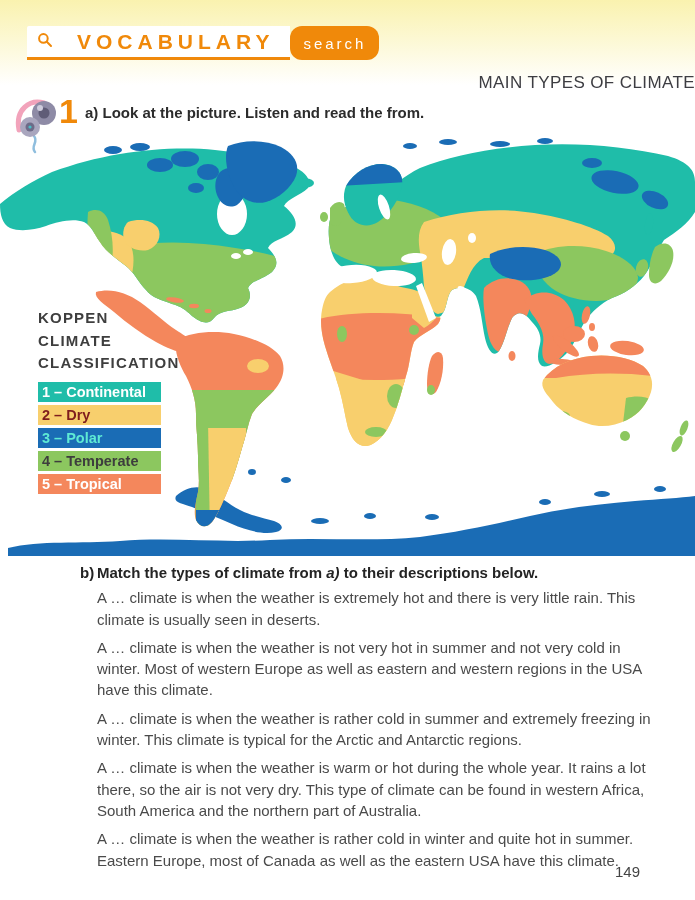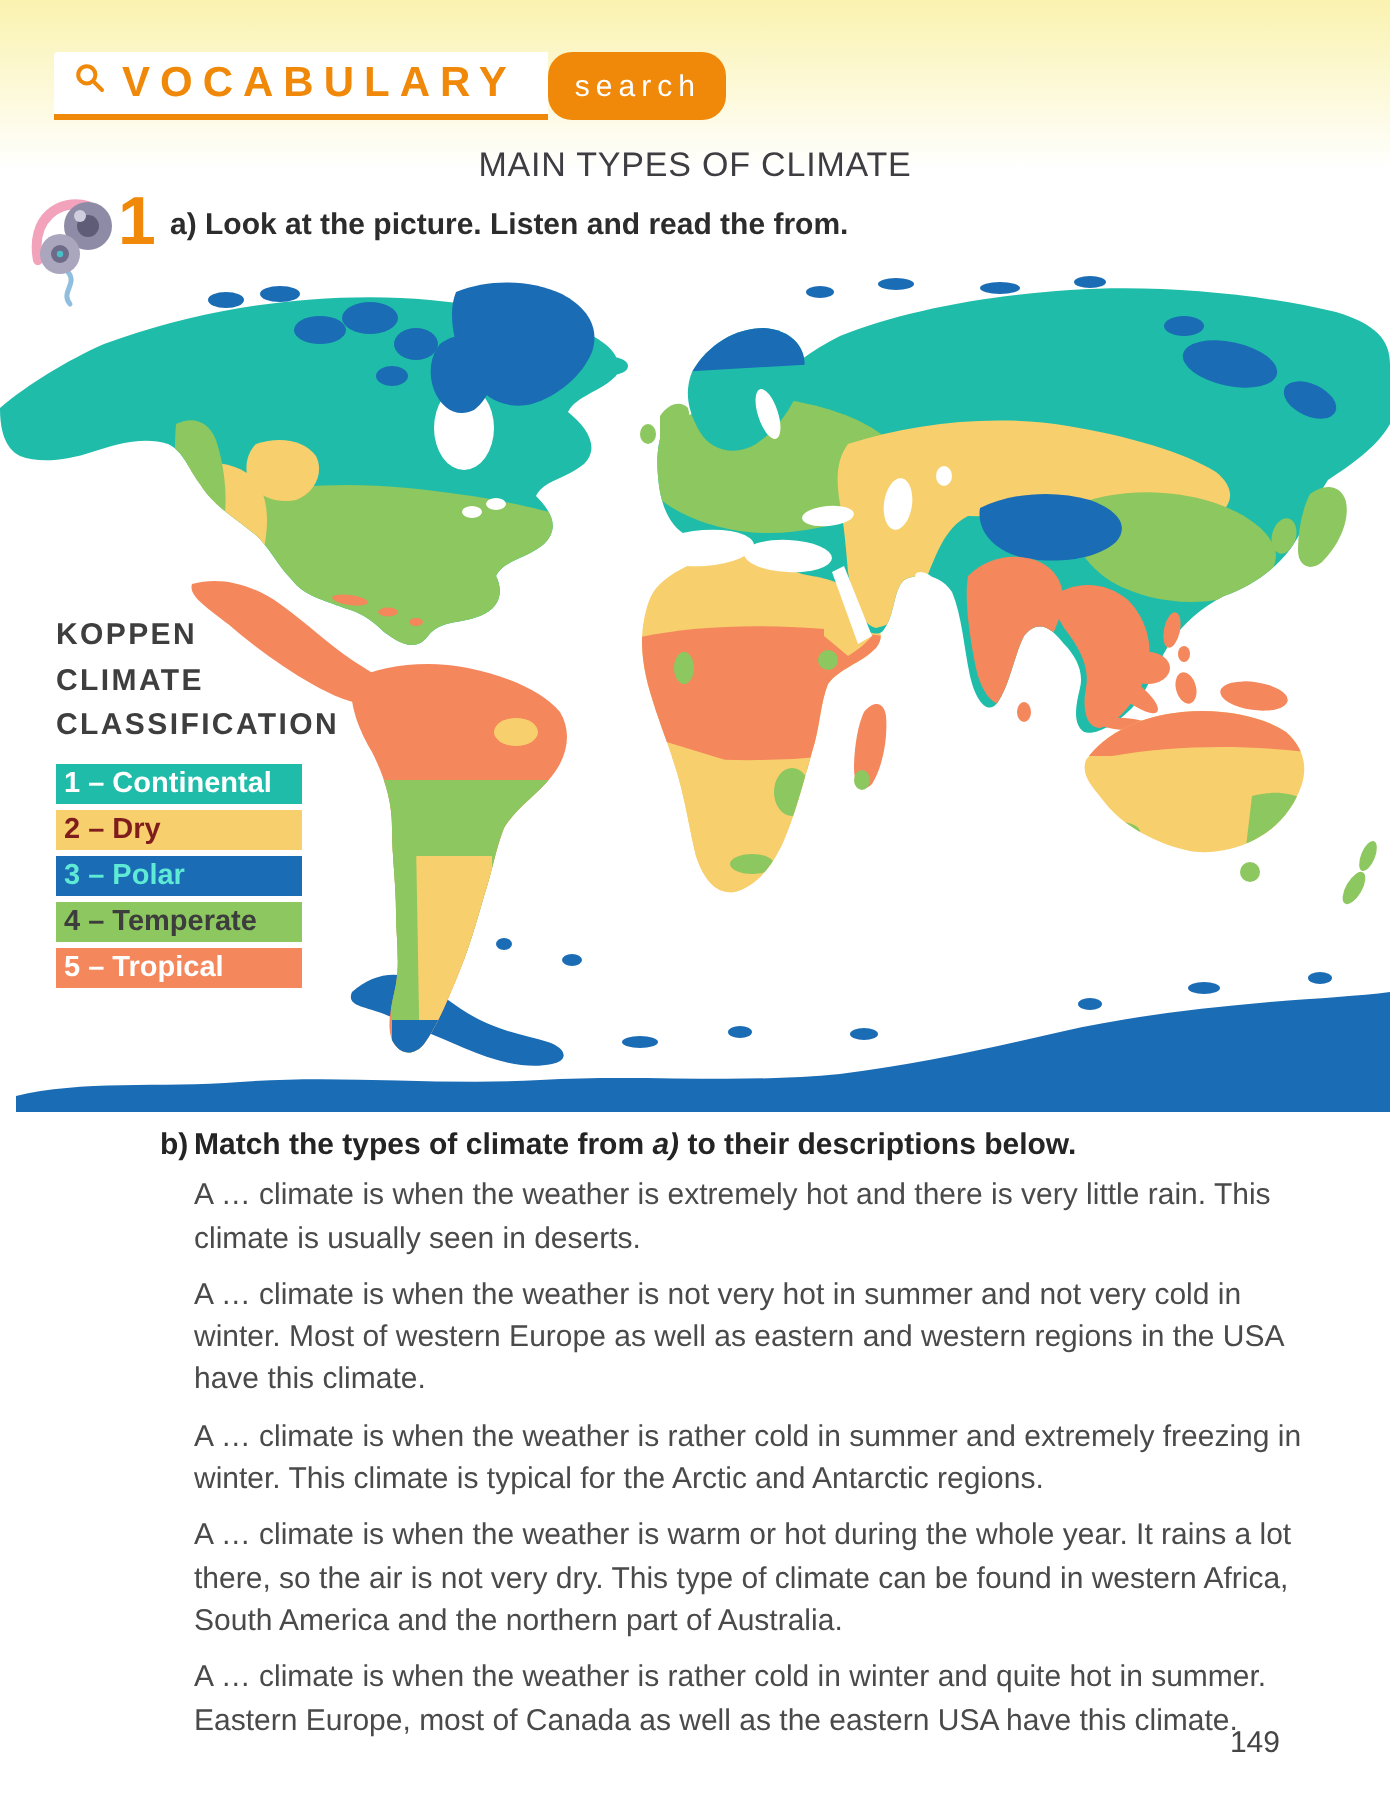--- a/index.html
+++ b/index.html
@@ -3,31 +3,31 @@
 <meta charset="utf-8">
 <style>
   html,body{margin:0;padding:0;}
   .page{
     position:relative;width:695px;height:900px;overflow:hidden;
     background:linear-gradient(180deg,#FAF2AF 0px,#FCF8D2 38px,#FFFFFF 85px);
     font-family:"Liberation Sans",sans-serif;color:#3d3d42;
   }
   
   .voc-widget{position:absolute;left:27px;top:26px;display:flex;align-items:stretch;height:34px;}
-  .voc-box{background:#FFFFFF;display:flex;align-items:center;gap:8px;padding:0 16px 0 10px;border-bottom:3px solid #F0890A;border-radius:2px 0 0 0;}
+  .voc-box{background:#FFFFFF;display:flex;align-items:center;gap:24px;padding:0 16px 0 10px;border-bottom:3px solid #F0890A;border-radius:2px 0 0 0;}
   .voc-title{color:#F0890A;font-size:21px;font-weight:bold;letter-spacing:5px;line-height:1;}
   .search-btn{background:#F0890A;color:#FFFFFF;font-size:15px;letter-spacing:3px;display:flex;align-items:center;padding:0 13px;border:none;border-radius:12px;cursor:pointer;font-family:"Liberation Sans",sans-serif;}
-  .lesson-title{position:absolute;top:73px;left:0;width:100%;text-align:center;font-size:17px;color:#3d3d42;letter-spacing:0.4px;}
+  .lesson-title{position:absolute;top:73px;left:0;width:100%;text-align:right;font-size:17px;color:#3d3d42;letter-spacing:0.4px;}
   
   .phones{position:absolute;left:8px;top:92px;}
   .ex-num{position:absolute;left:59px;top:94px;color:#F0890A;font-size:34px;font-weight:bold;line-height:1;}
   .task-a{position:absolute;left:85px;top:104px;font-size:15px;font-weight:bold;color:#2c2c2c;}
   
   .map-wrap{position:absolute;left:0;top:137px;width:695px;height:420px;}
-  .legend{position:absolute;left:28px;top:170px;}
+  .legend{position:absolute;left:38px;top:170px;}
   .legend-title{font-size:15px;font-weight:bold;color:#3e3e3e;letter-spacing:1.2px;line-height:1.5;}
   .legend-rows{margin-top:7px;}
   .legend-row{width:119px;height:20px;margin-bottom:3px;display:flex;align-items:center;padding-left:4px;font-size:14.5px;font-weight:bold;}
   
   .task-b{position:absolute;left:80px;top:562px;width:584px;font-size:15px;line-height:1.42;color:#4a4a4a;}
   .b-heading{display:flex;font-weight:bold;color:#242424;}
   .b-label{width:17px;flex:none;}
   .task-b p{margin:7px 0 0 17px;}
   .task-b p:first-of-type{margin-top:4px;}
   .page-num{position:absolute;right:55px;bottom:20px;font-size:15px;color:#454545;}

